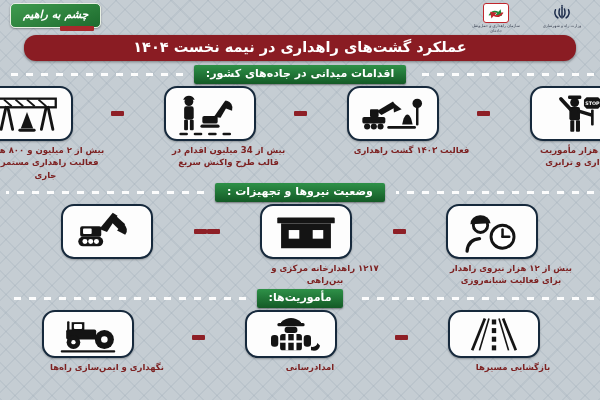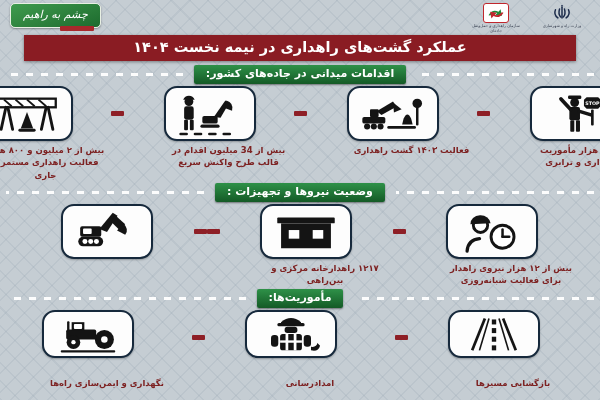--- a/index.html
+++ b/index.html
@@ -15,45 +15,45 @@
   
   .topbar{ display:flex; justify-content:space-between; align-items:flex-start; padding:3px 10px 0; height:33px; }
   .logos{ display:flex; gap:10px; align-items:flex-start; }
   .logo-col{ display:flex; flex-direction:column; align-items:center; width:56px; }
   .logo-cap{ font-size:4px; color:#3a4252; text-align:center; line-height:1.2; margin-top:1px; }
   .emblem-box{ height:20px; display:flex; align-items:center; justify-content:center; }
   .orgbox{ width:26px; height:20px; background:#fff; border:1.5px solid #c0272d; border-radius:3px;
            display:flex; align-items:center; justify-content:center; }
   .slogan{ position:relative; background:linear-gradient(160deg,#3f9b4e,#1d6b2e);
            border:1px solid #e8f0e4; border-radius:5px; padding:4px 12px 6px;
-           color:#fff; font-size:11px; font-weight:normal; font-style:italic;
+           color:#fff; font-size:11px; font-weight:bold; font-style:italic;
            box-shadow:0 1px 2px rgba(0,0,0,.35); }
   .slogan .ribbon{ position:absolute; right:6px; bottom:-4px; width:34px; height:5px;
            background:#a8282c; border-radius:1px; }
   
   .title-banner{ margin:2px auto 4px; width:552px; background:#8a1c23; color:#fff;
     font-weight:bold; font-size:14.5px; text-align:center; padding:4px 0 6px;
-    border-radius:0; box-shadow:0 1px 3px rgba(0,0,0,.4); letter-spacing:.3px; }
+    border-radius:12px; box-shadow:0 1px 3px rgba(0,0,0,.4); letter-spacing:.3px; }
   
   .sec-row{ display:flex; align-items:center; gap:11px; padding:0 6px; margin:2px 0 1px; }
   .dashline{ flex:1; height:3px;
     background:repeating-linear-gradient(to left,#fff 0 7px, transparent 7px 15px); opacity:.95; }
   .sec-head{ background:linear-gradient(180deg,#2e9148,#145a26); color:#fff; font-weight:bold;
     font-size:11px; padding:2px 12px 4px; border-radius:2px; white-space:nowrap;
     box-shadow:0 1px 2px rgba(0,0,0,.45); }
   
   .cards{ display:flex; justify-content:center; align-items:flex-start; margin-top:2px; }
   .card{ width:133px; display:flex; flex-direction:column; align-items:flex-end;margin-left:40px; }
   .icon-box{ width:92px; height:55px; background:#fdfdfd; border:2.5px solid #16293c;
     border-radius:13px; display:flex; align-items:center; justify-content:center;
     box-shadow:0 1px 2px rgba(0,0,0,.28); }
   .caption{ margin-top:3px; font-size:8.5px; font-weight:bold; color:#7d2222;
     text-align:center; line-height:1.45; width:130px; }
   .dash{ width:13px; height:5px; background:#8e1f26; margin-top:25px; border-radius:1px; flex:0 0 auto; }
-  .row3 .card{ width:150px;gap:16px; }
+  .row3 .card{ width:150px; }
   .row3 .icon-box{ height:48px; }
   svg .ink{ fill:#141414; }
 </style>
 </head>
 <body>
 
 <div id="poster">
 
   <div class="topbar">
     <div class="logos">

